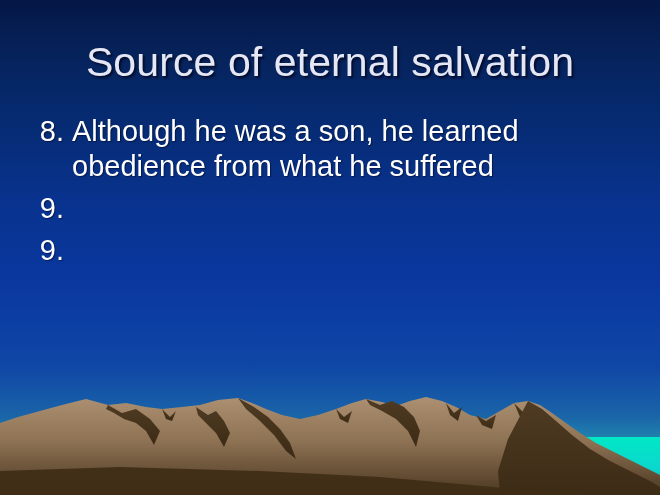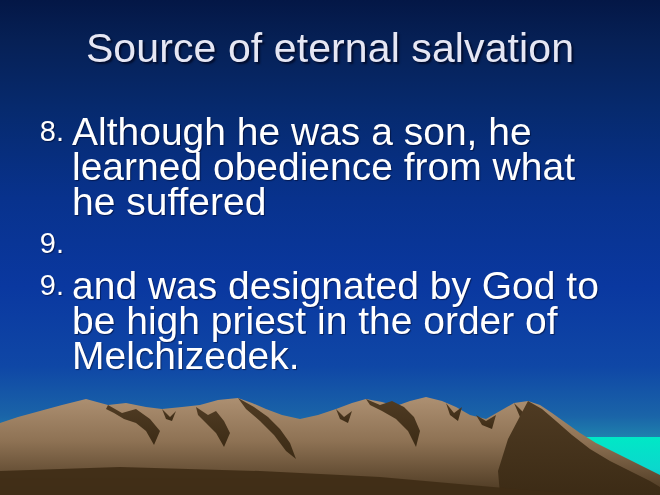--- a/index.html
+++ b/index.html
@@ -25,21 +25,21 @@
         #1a64a8 84%,
         #239ab2 92%,
         #2fb6b8 97%,
         #31bcba 100%);
   }
 
   
   #title-block {
     position: absolute;
     left: 0;
-    top: 26px;
+    top: 40px;
     width: 660px;
     text-align: center;
   }
 
   #slide-title {
     display: inline-block;
     font-size: 41px;
     font-weight: 400;
     line-height: 1.1;
     color: #e6e7f4;
@@ -69,21 +69,21 @@
     box-sizing: border-box;
     font-size: 29px;
     line-height: 35px;
     color: #ffffff;
     font-weight: 400;
     text-shadow: 1px 1px 1px rgba(0, 0, 25, 0.5);
   }
 
   .bullet-text {
     flex: 1 1 auto;
-    font-size: 39px;
+    font-size: 29px;
     line-height: 35px;
     color: #ffffff;
     font-weight: 400;
     text-shadow: 1px 1px 1px rgba(0, 0, 25, 0.5);
     max-width: 528px;
   }
 
   
   #landscape {
     position: absolute;
@@ -114,21 +114,20 @@
       <div class="bullet-num">8.</div>
       <div class="bullet-text">Although he was a son, he learned obedience from what he suffered</div>
     </div>
 
     <div class="bullet-row">
       <div class="bullet-num">9.</div>
     </div>
 
     <div class="bullet-row">
       <div class="bullet-num">9.</div>
-      <div class="bullet-text">and was designated by God to be high priest in the order of Melchizedek.</div>
     </div>
 
   </div>
 
   <div id="landscape">
     <svg viewBox="0 0 660 120" preserveAspectRatio="none">
       <defs>
         <linearGradient id="seaGrad" x1="0" y1="0" x2="0" y2="1">
           <stop offset="0%" stop-color="#00e8c6"></stop>
           <stop offset="55%" stop-color="#0bd7cd"></stop>

